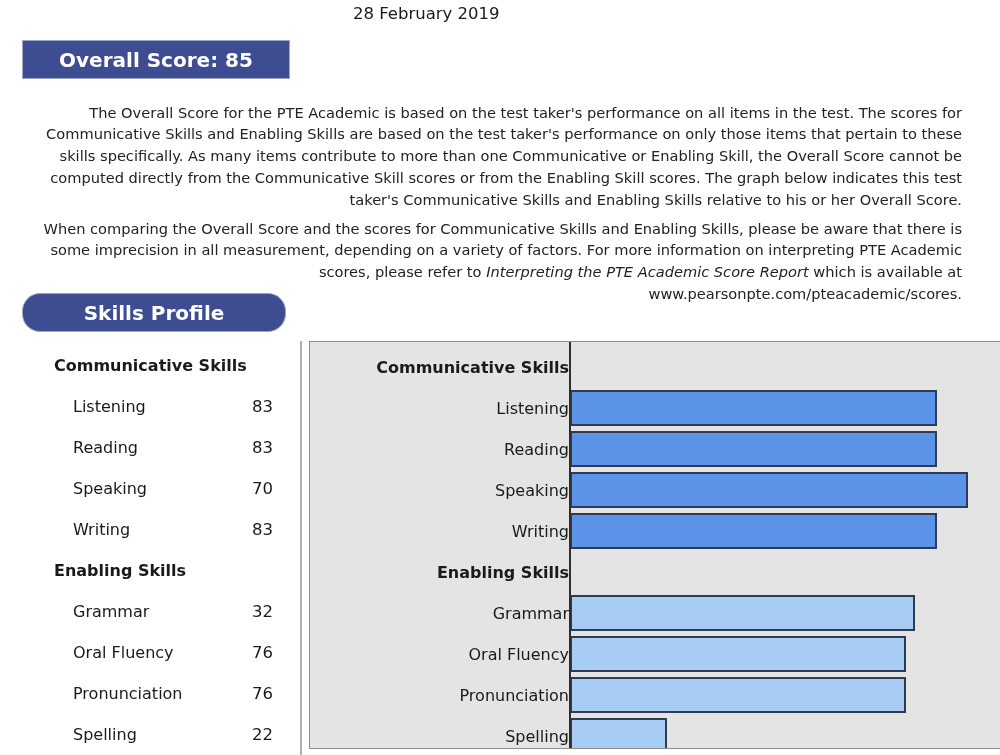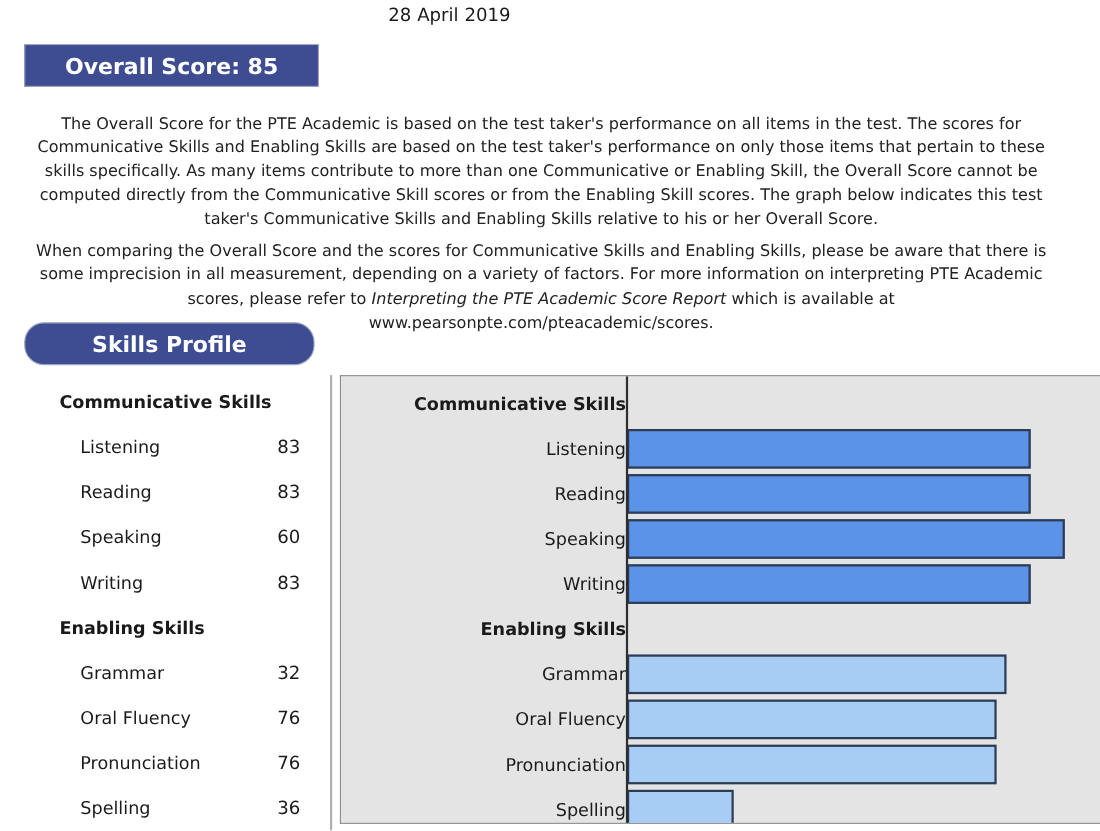--- a/index.html
+++ b/index.html
@@ -70,21 +70,21 @@
   }
 
   
   .para {
     position: absolute;
     left: 22px;
     width: 940px;
     font-size: 14.6px;
     line-height: 21.8px;
     color: #222;
-    text-align: center;
+    text-align: right;
   }
   #para-1 { top: 87px; }
   #para-2 { top: 203px; }
   .para em { font-style: italic; margin-top: 45px; }
 
   
   #lower {
     position: absolute;
     left: 16px;
     top: 341px;
@@ -189,21 +189,21 @@
     border: 2px solid #2f3b52;
     z-index: 2;
   }
   .bar.comm { background: #5b93e8; }
   .bar.enab { background: #a8cdf5; }
 </style>
 </head>
 <body>
 
 <div class="valid-row">
-  <div class="valid-value">28 April 2019</div>
+  <div class="valid-value">28 February 2019</div>
 </div>
 
 <div class="banner" id="overall-banner">
   <span>Overall Score: 85</span>
 </div>
 
 <p class="para" id="para-1">The Overall Score for the PTE Academic is based on the test taker's performance on all items in the test.  The scores for Communicative Skills and Enabling Skills are based on the test taker's performance on only those items that pertain to these skills specifically.  As many items contribute to more than one Communicative or Enabling Skill, the Overall Score cannot be computed directly from the Communicative Skill scores or from the Enabling Skill scores.  The graph below indicates this test taker's Communicative Skills and Enabling Skills relative to his or her Overall Score.</p>
 
 <p class="para" id="para-2">
   <span>When comparing the Overall Score and the scores for Communicative Skills and Enabling Skills, please be aware that there is some imprecision in all measurement, depending on a variety of factors.  For more information on interpreting PTE Academic scores, please refer to </span><em>Interpreting the PTE Academic Score Report</em><span> which is available at www.pearsonpte.com/pteacademic/scores.</span>
@@ -222,21 +222,21 @@
       <div class="srow item" style="top: 45px;">
         <span class="s-name">Listening</span>
         <span class="s-score">83</span>
       </div>
       <div class="srow item" style="top: 86px;">
         <span class="s-name">Reading</span>
         <span class="s-score">83</span>
       </div>
       <div class="srow item" style="top: 127px;">
         <span class="s-name">Speaking</span>
-        <span class="s-score">60</span>
+        <span class="s-score">70</span>
       </div>
       <div class="srow item" style="top: 168px;">
         <span class="s-name">Writing</span>
         <span class="s-score">83</span>
       </div>
       <div class="srow group" style="top: 209px;">
         <span class="s-name">Enabling Skills</span>
       </div>
       <div class="srow item" style="top: 250px;">
         <span class="s-name">Grammar</span>
@@ -245,21 +245,21 @@
       <div class="srow item" style="top: 291px;">
         <span class="s-name">Oral Fluency</span>
         <span class="s-score">76</span>
       </div>
       <div class="srow item" style="top: 332px;">
         <span class="s-name">Pronunciation</span>
         <span class="s-score">76</span>
       </div>
       <div class="srow item" style="top: 373px;">
         <span class="s-name">Spelling</span>
-        <span class="s-score">36</span>
+        <span class="s-score">22</span>
       </div>
     </div>
 
   <div id="table-divider"></div>
 
   <div id="chart-panel">
     <div id="axis-line"></div>
   <div class="crow group" style="top: 4px;">
         <span class="c-label">Communicative Skills</span>
       </div>

